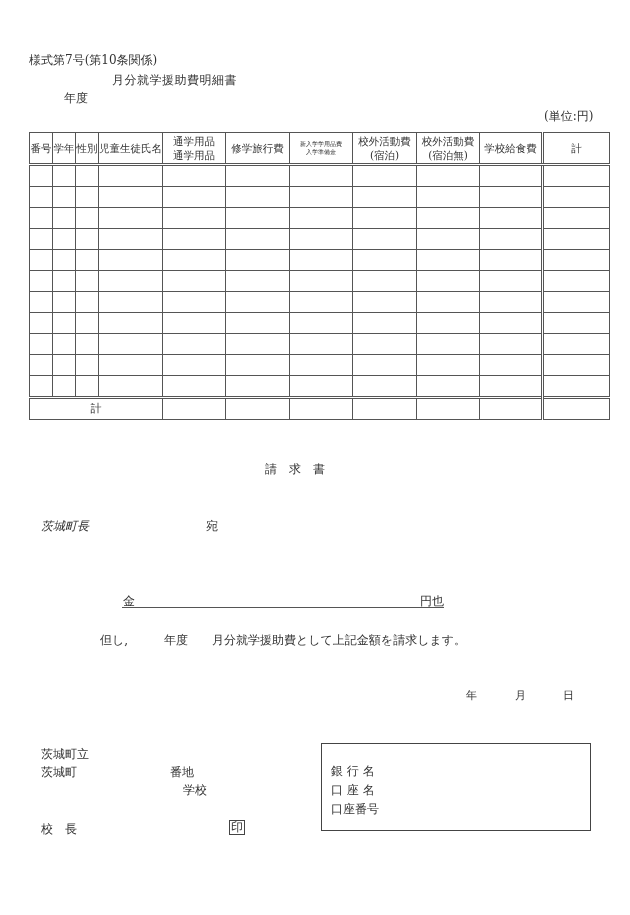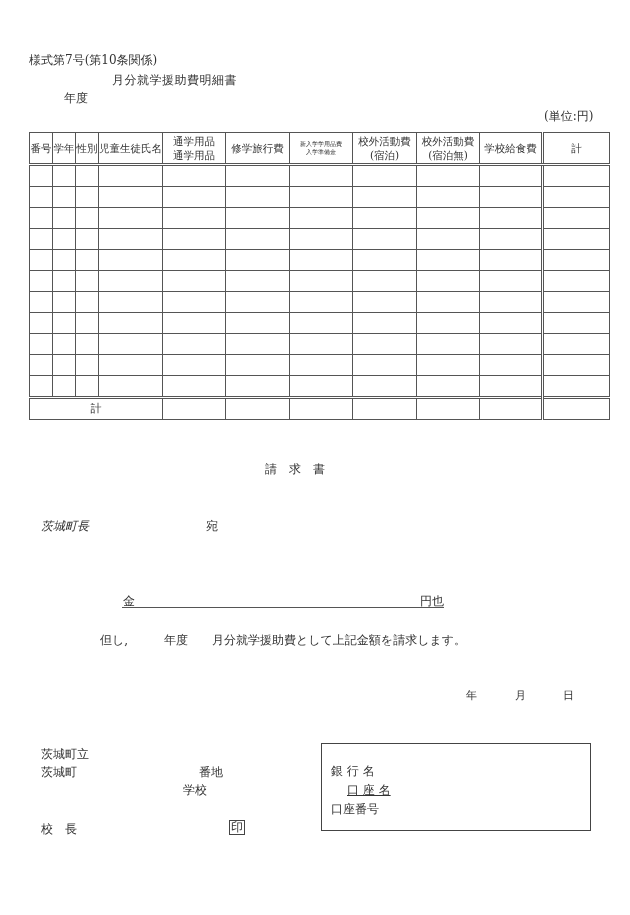--- a/index.html
+++ b/index.html
@@ -246,23 +246,23 @@
 
 <div class="abs t12" style="left:100px; top:632px;">但し,</div>
 <div class="abs t12" style="left:164px; top:632px;">年度</div>
 <div class="abs t12" style="left:212px; top:632px;">月分就学援助費として上記金額を請求します。</div>
 
 <div class="abs t11" style="left:466px; top:688px;">年</div>
 <div class="abs t11" style="left:515px; top:688px;">月</div>
 <div class="abs t11" style="left:563px; top:688px;">日</div>
 
 <div class="abs t12" style="left:41px; top:764px;">茨城町</div>
-<div class="abs t12" style="left:199px; top:764px;">番地</div>
+<div class="abs t12" style="left:170px; top:764px;">番地</div>
 <div class="abs t12" style="left:41px; top:746px;">茨城町立</div>
 <div class="abs t12" style="left:183px; top:782px;text-align:right;">学校</div>
 <div class="abs t12" style="left:41px; top:821px;">校　長</div>
 <div class="abs t12" style="left:229px; top:820px;"><span class="seal">印</span></div>
 
 <div class="bank-box">
   <div class="abs t12" style="left:9px; top:19px;">銀 行 名</div>
-  <div class="abs t12" style="left:25px; top:38px;text-decoration:underline;">口 座 名</div>
+  <div class="abs t12" style="left:9px; top:38px;">口 座 名</div>
   <div class="abs t12" style="left:9px; top:57px;">口座番号</div>
 </div>
 
 </body></html>

